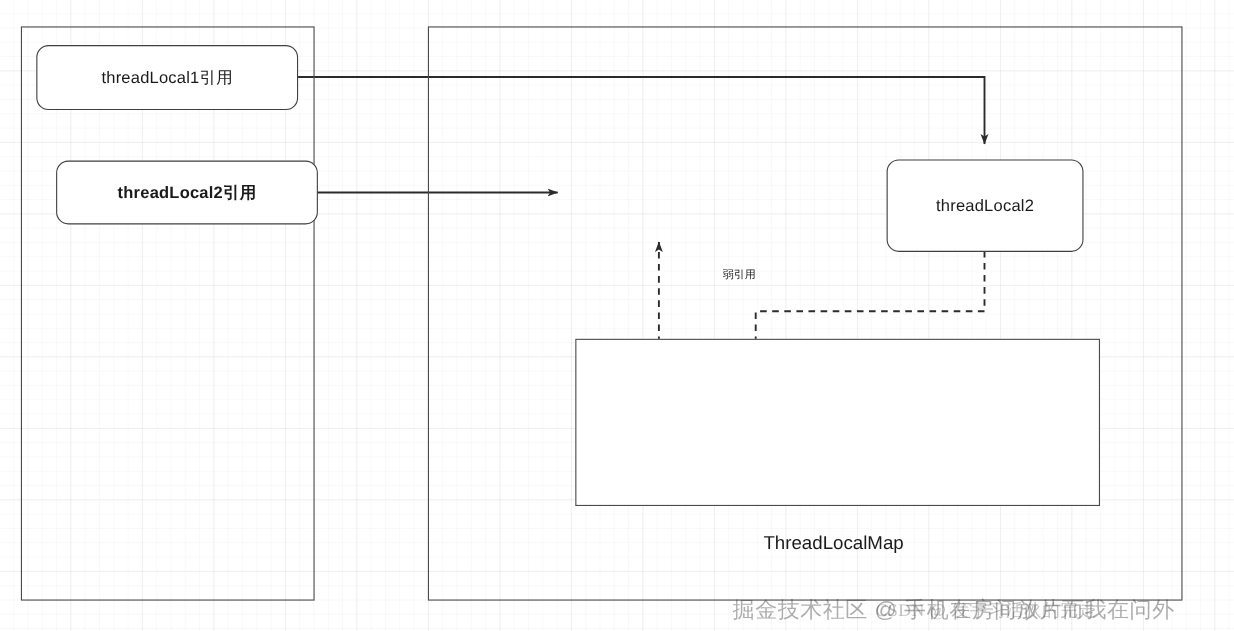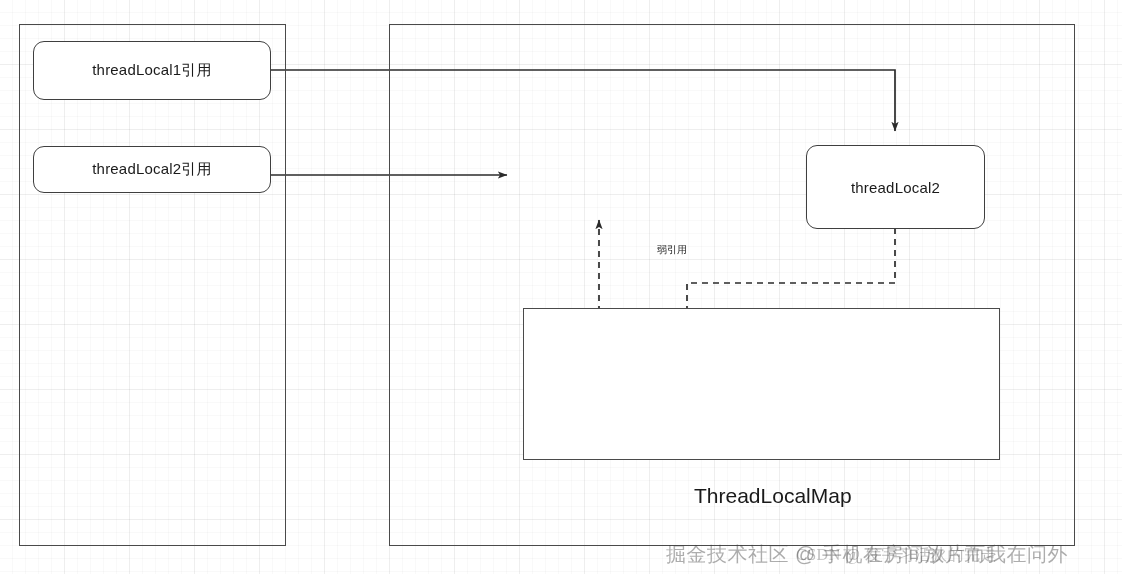--- a/index.html
+++ b/index.html
@@ -72,21 +72,21 @@
     height: 43px;
     border: 1.4px solid #3a3a3a;
     text-align: center;
     vertical-align: middle;
     font-size: 15px;
     color: #1a1a1a;
     padding: 0;
   }
   .caption {
     position: absolute;
-    font-size: 21px;
+    font-size: 17px;
     color: #1a1a1a;
     white-space: nowrap;
   }
   .edge-label {
     position: absolute;
     font-size: 10px;
     color: #1a1a1a;
     white-space: nowrap;
   }
   .watermark {
@@ -128,21 +128,21 @@
   </svg>
 
   <div class="container-box" style="left:19px; top:24px; width:267px; height:522px;"></div>
 
   <div class="container-box" style="left:389px; top:24px; width:686px; height:522px;"></div>
 
   <div class="node" style="left:33px; top:41px; width:238px; height:59px;">
     <span>threadLocal1引用</span>
   </div>
 
-  <div class="node" style="left:33px; top:146px; width:238px; height:47px;">
+  <div class="node" style="left:51px; top:146px; width:238px; height:58px;font-weight:bold;">
     <span>threadLocal2引用</span>
   </div>
 
 
   <div class="node" style="left:806px; top:133px; width:179px; height:84px;margin-top:12px;">
     <span>threadLocal2</span>
   </div>
 
   <div class="edge-label" style="left:657px; top:243px;">弱引用</div>
 

